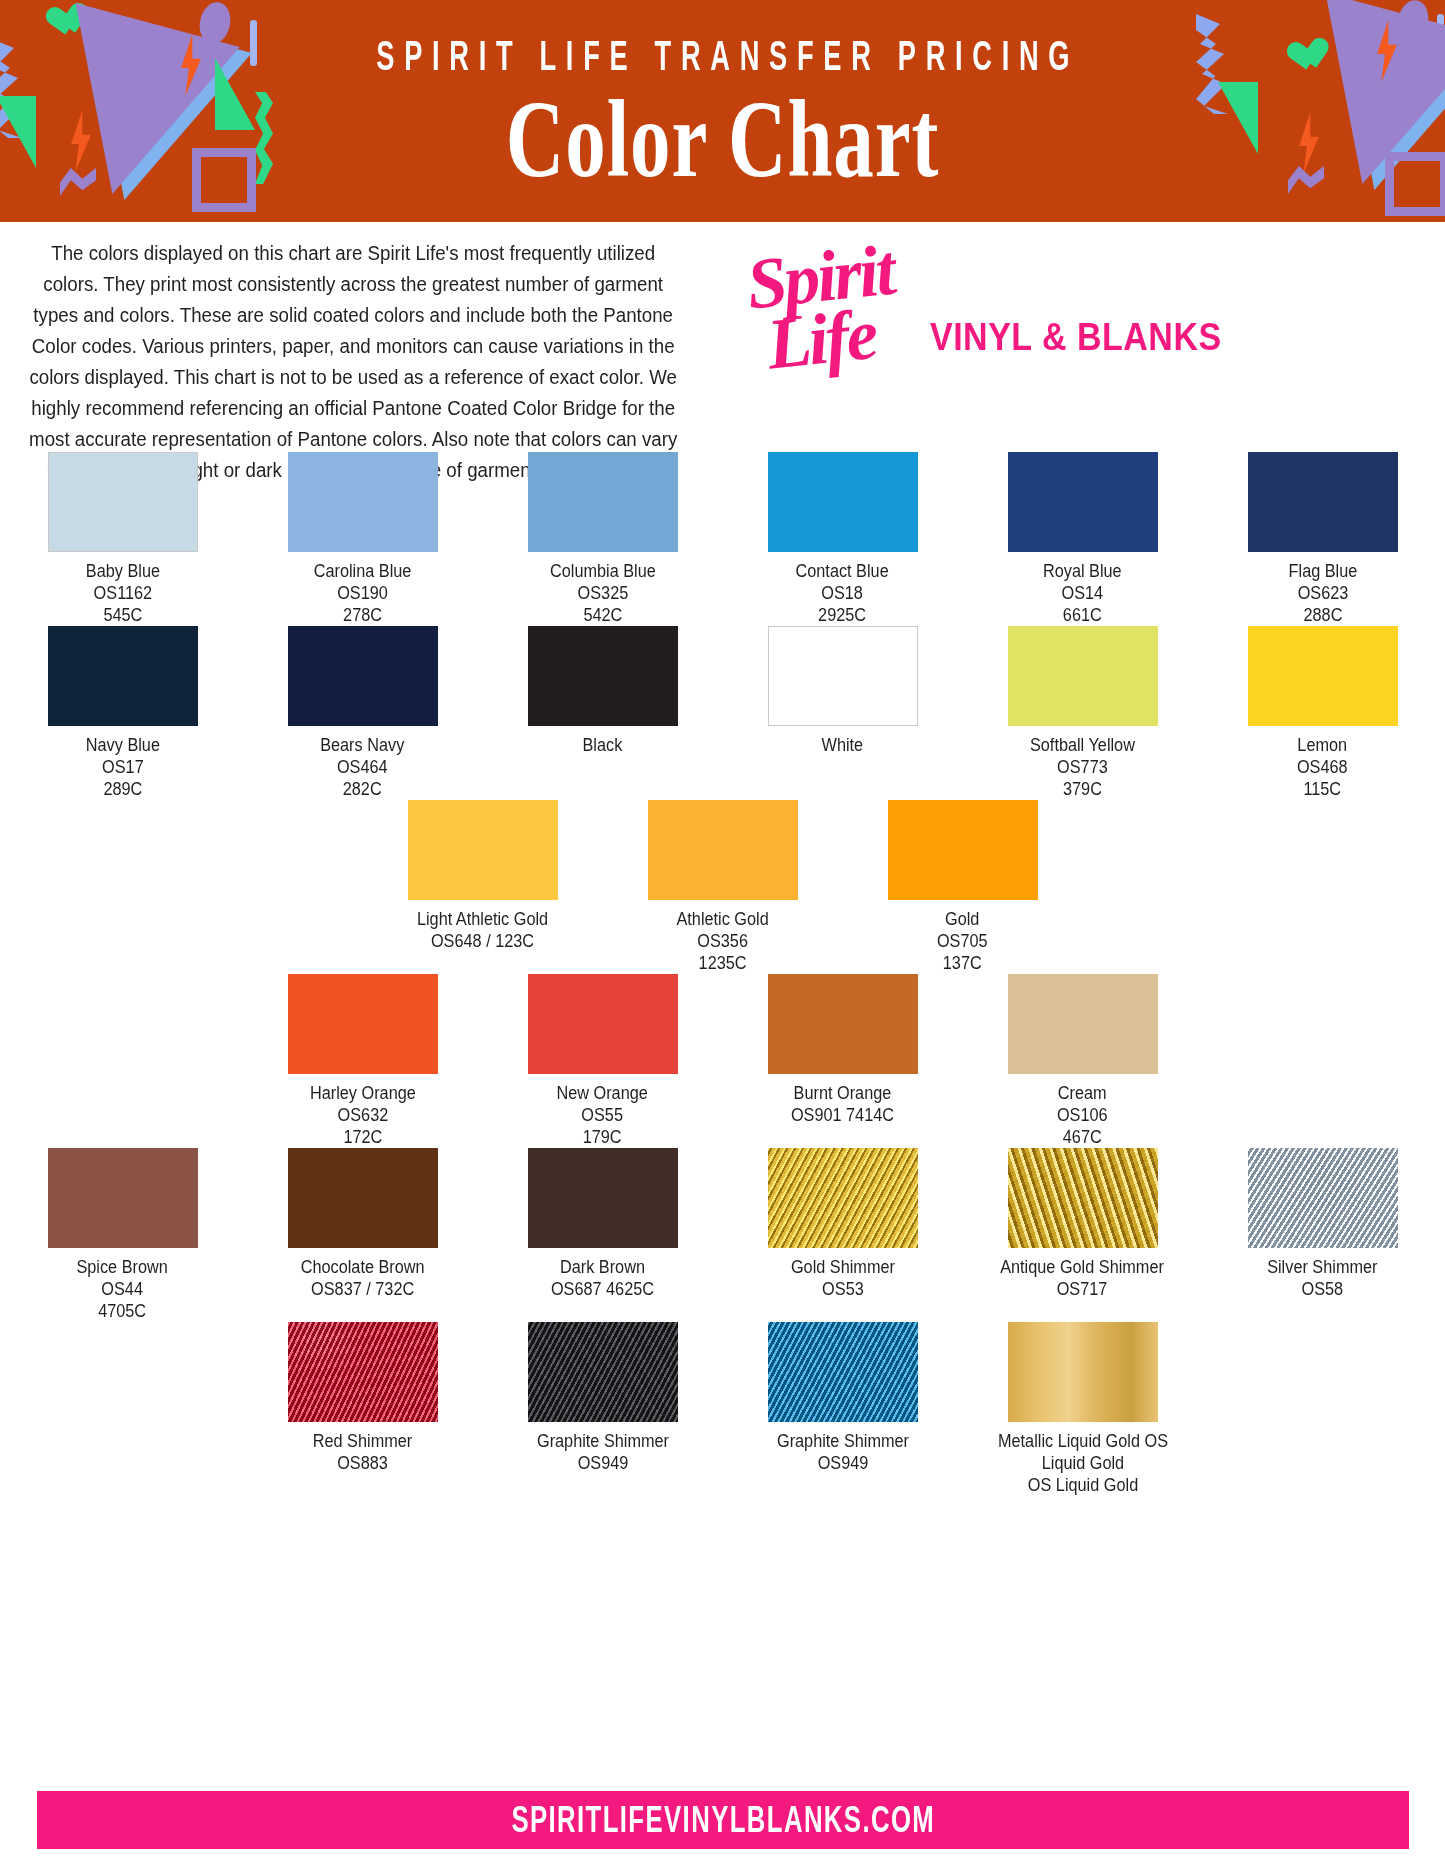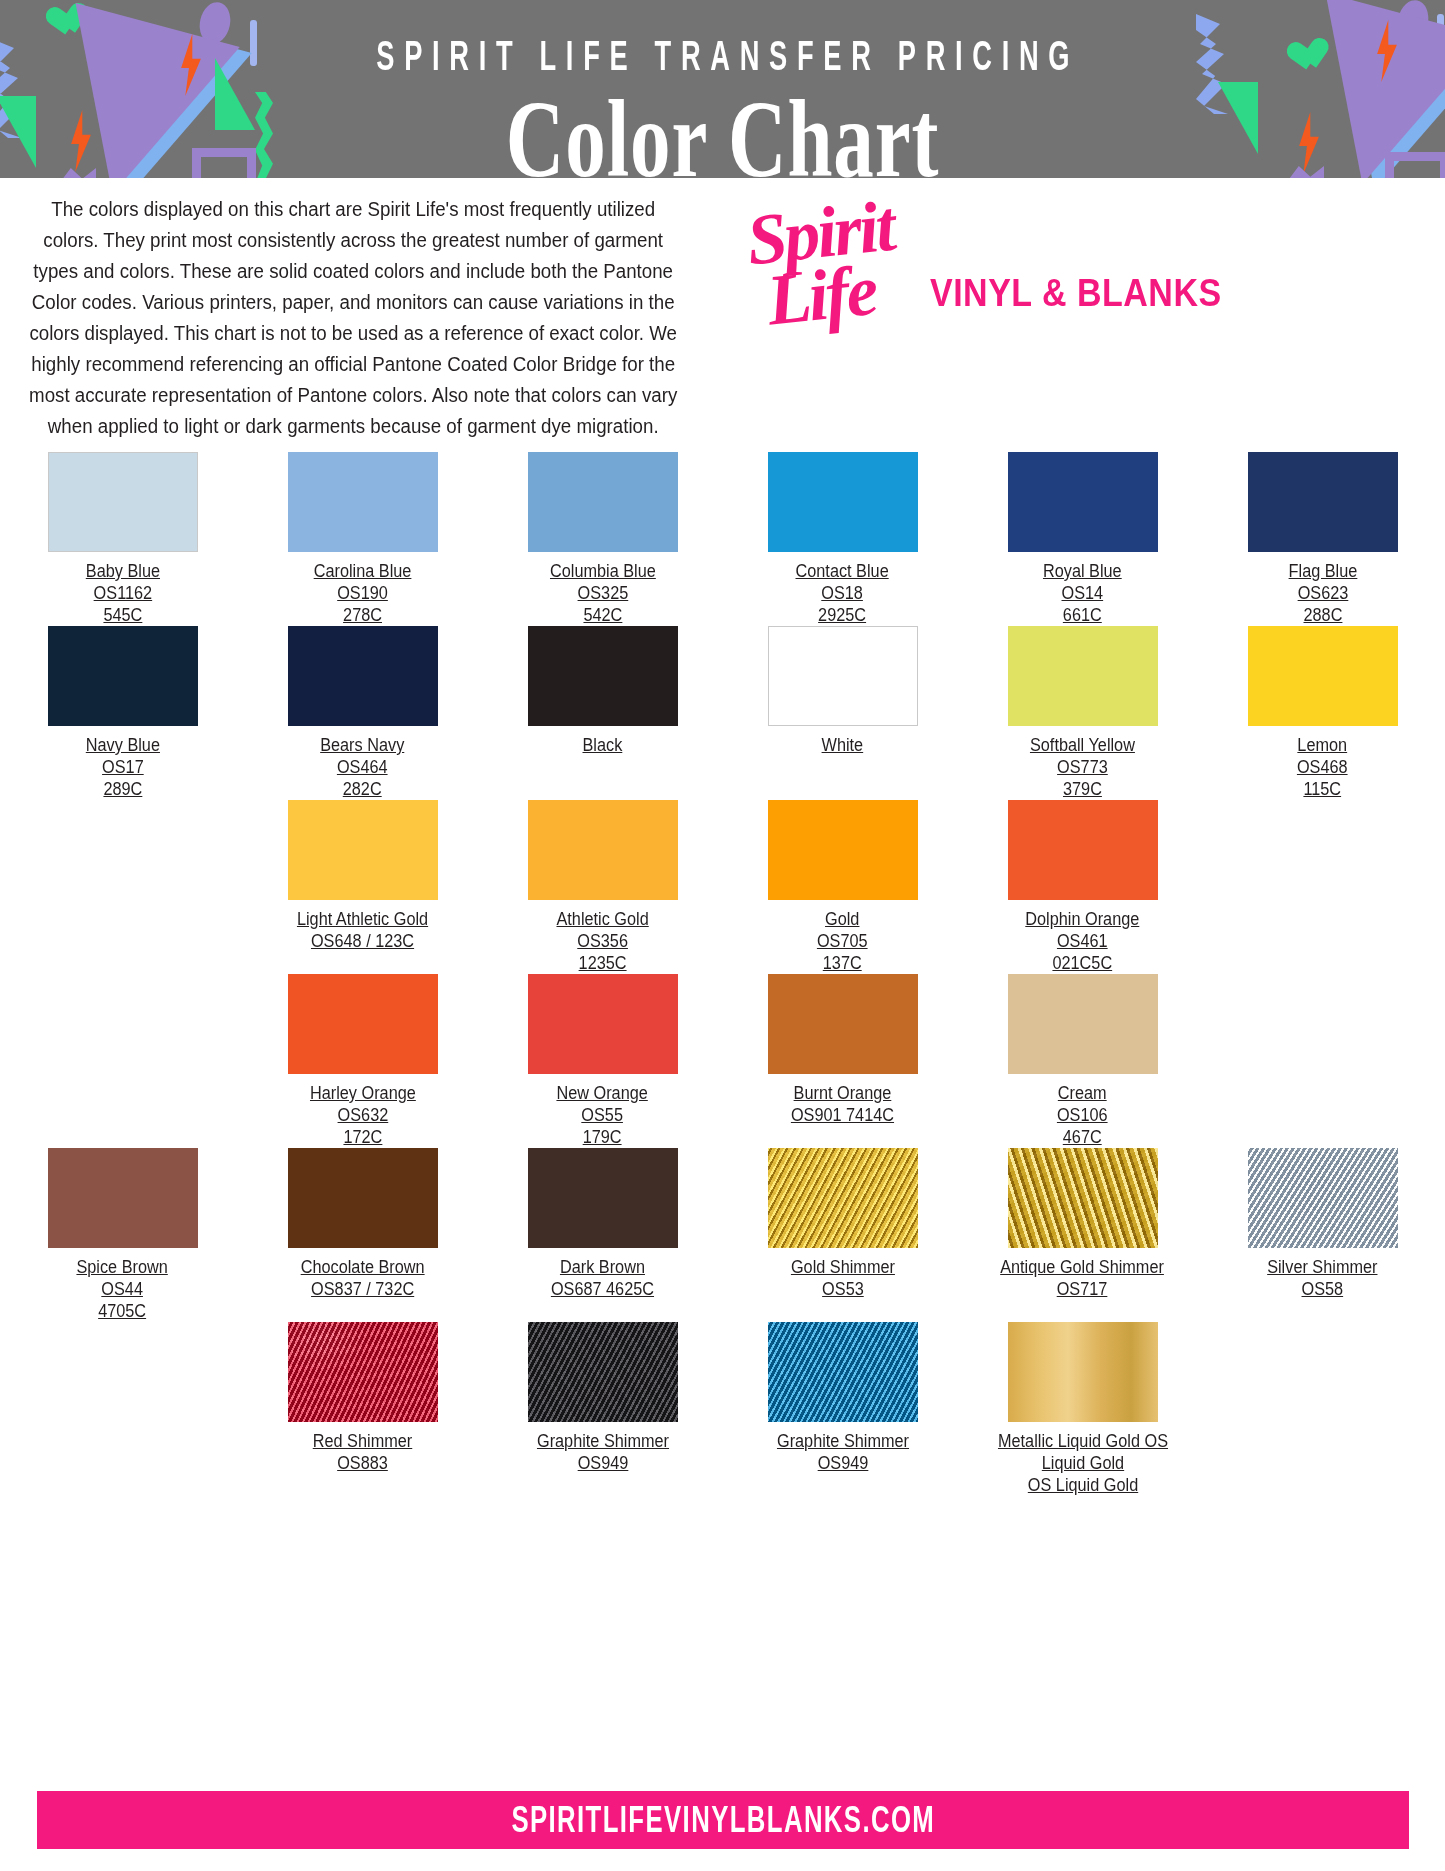--- a/index.html
+++ b/index.html
@@ -13,22 +13,22 @@
     font-family: "Liberation Sans", sans-serif;
     color: #231f20;
     overflow: hidden;
     position: relative;
   }
 
   
   .header {
     position: relative;
     width: 1445px;
-    height: 178px;
-    background: #737373;
+    height: 222px;
+    background: #c2410c;
     overflow: hidden;
   }
   .header-titles {
     position: absolute;
     left: 0; right: 0; top: 0;
     height: 222px;
     display: flex;
     flex-direction: column;
     align-items: center;
     justify-content: center;
@@ -182,21 +182,20 @@
     white-space: nowrap;
     transform: scaleY(1.12);
   }
 
   
   .grid {
     position: absolute;
     top: 452px;
     left: 0;
     width: 1445px;
-    text-decoration: underline;
   }
   .cell {
     width: 192px;
     margin: 0 2px;
     display: flex;
     flex-direction: column;
     align-items: center;
   }
   .row-inner {
     display: flex;
@@ -377,26 +376,20 @@
         <div class="caption">Athletic Gold
 OS356
 1235C</div>
       </div>
       <div class="cell">
         <div class="swatch" style="background: rgb(253, 159, 3);"></div>
         <div class="caption">Gold
 OS705
 137C</div>
       </div>
-      <div class="cell">
-        <div class="swatch" style="background: rgb(240, 90, 42);"></div>
-        <div class="caption">Dolphin Orange
-OS461
-021C5C</div>
-      </div>
     </div>
   <div class="row-inner">
       <div class="cell">
         <div class="swatch" style="background: rgb(240, 84, 37);"></div>
         <div class="caption">Harley Orange
 OS632
 172C</div>
       </div>
       <div class="cell">
         <div class="swatch" style="background: rgb(232, 67, 58);"></div>

